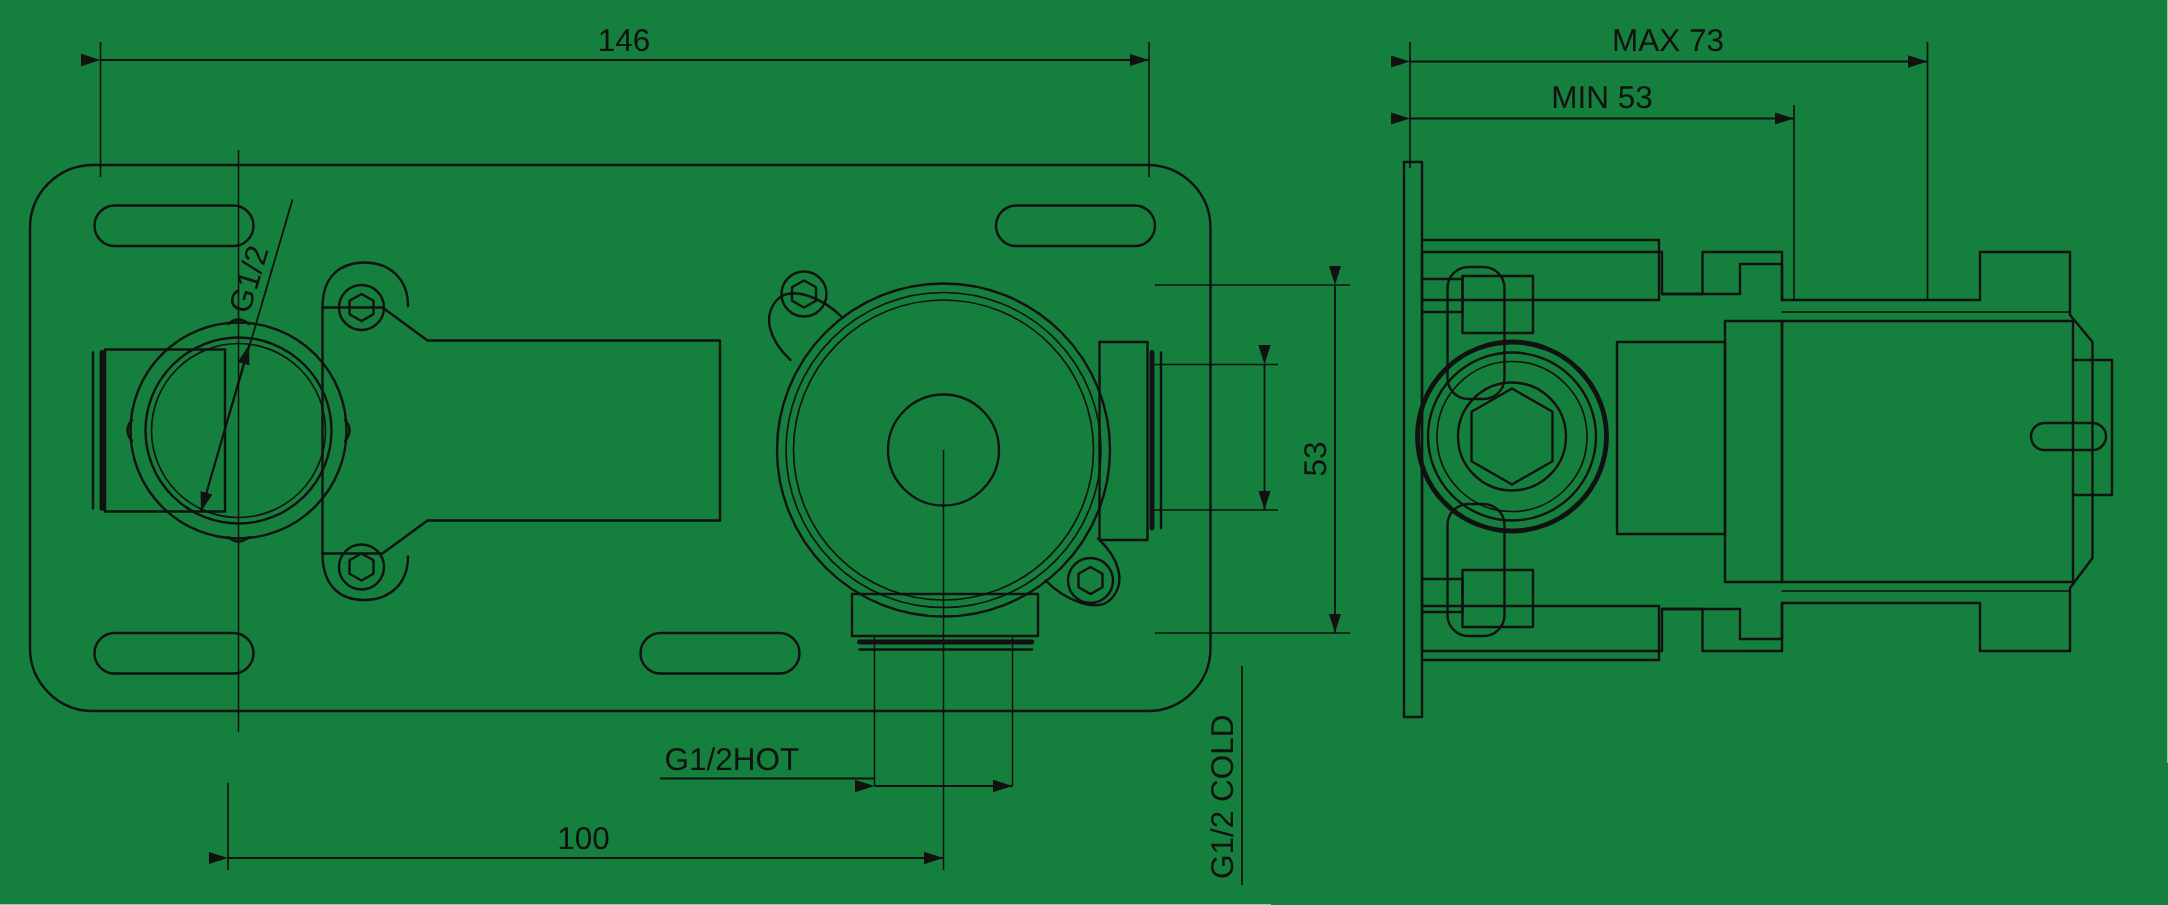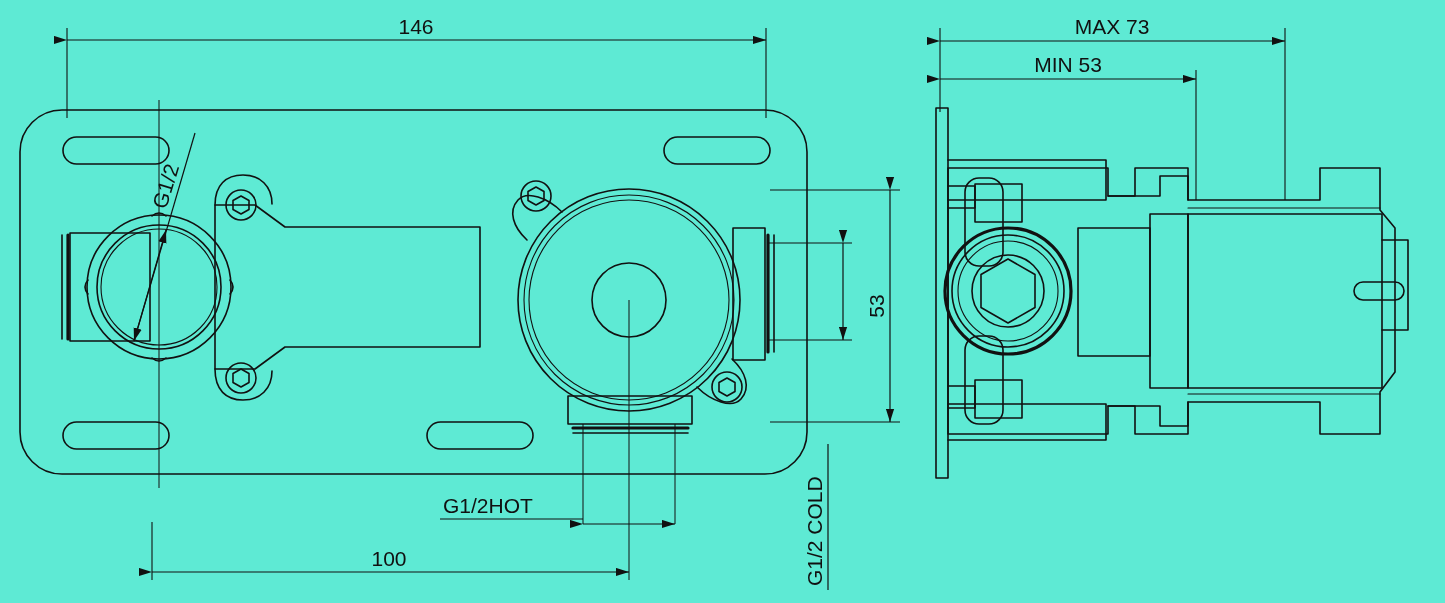--- a/index.html
+++ b/index.html
@@ -1,18 +1,18 @@
 <!DOCTYPE html>
 <html><head>
 <meta charset="utf-8">
 <style>
   html,body{margin:0;padding:0;background:#ffffff;}
   body{width:1445px;height:603px;overflow:hidden;
        font-family:"Liberation Sans", sans-serif;}
-  #stage{position:relative;width:1445px;height:603px;background:#5eead4;}
+  #stage{position:relative;width:1445px;height:603px;background:#15803d;}
   svg{display:block;}
   .ln{fill:none;stroke:#111;stroke-width:1.6;stroke-linecap:round;stroke-linejoin:round;}
   .lnT{fill:none;stroke:#111;stroke-width:1.1;stroke-linecap:round;stroke-linejoin:round;}
   .lnH{fill:none;stroke:#111;stroke-width:3.2;stroke-linecap:round;stroke-linejoin:round;}
   .dim{fill:none;stroke:#111;stroke-width:1.2;}
   .ext{fill:none;stroke:#111;stroke-width:1.1;}
   .ctr{fill:none;stroke:#111;stroke-width:1.0;}
   .dtxt{font-family:"Liberation Sans", sans-serif;font-size:21px;fill:#111;}
 </style>
 </head>

